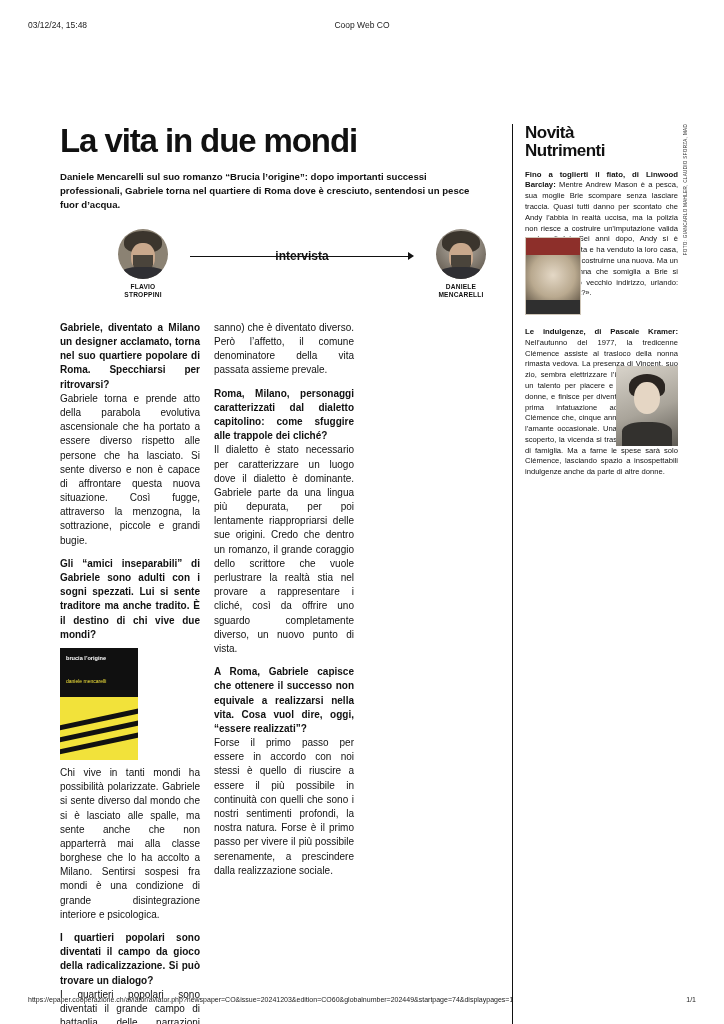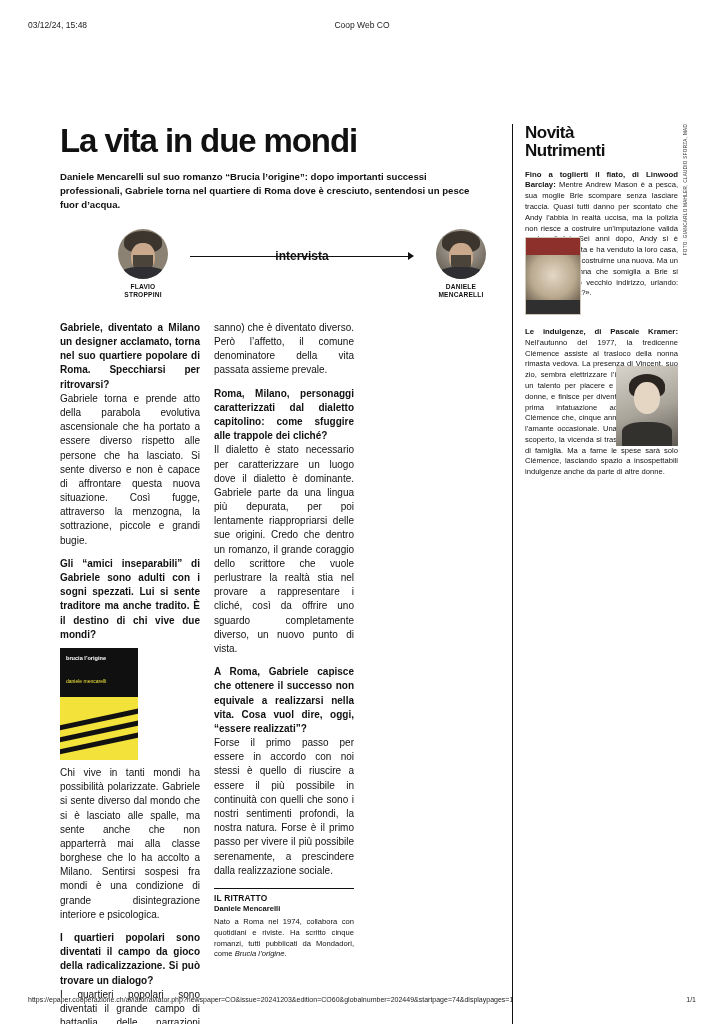--- a/index.html
+++ b/index.html
@@ -439,25 +439,20 @@
 
         <div class="col">
           <p class="a">sanno) che è diventato diverso. Però l’affetto, il comune denominatore della vita passata assieme prevale.</p>
 
           <p class="q spaced">Roma, Milano, personaggi caratterizzati dal dialetto capitolino: come sfuggire alle trappole dei cliché?</p>
           <p class="a">Il dialetto è stato necessario per caratterizzare un luogo dove il dialetto è dominante. Gabriele parte da una lingua più depurata, per poi lentamente riappropriarsi delle sue origini. Credo che dentro un romanzo, il grande coraggio dello scrittore che vuole perlustrare la realtà stia nel provare a rappresentare i cliché, così da offrire uno sguardo completamente diverso, un nuovo punto di vista.</p>
 
           <p class="q spaced">A Roma, Gabriele capisce che ottenere il successo non equivale a realizzarsi nella vita. Cosa vuol dire, oggi, “essere realizzati”?</p>
           <p class="a">Forse il primo passo per essere in accordo con noi stessi è quello di riuscire a essere il più possibile in continuità con quelli che sono i nostri sentimenti profondi, la nostra natura. Forse è il primo passo per vivere il più possibile serenamente, a prescindere dalla realizzazione sociale.</p>
 
-          <div class="ritratto">
-            <h3>IL RITRATTO</h3>
-            <div class="sub">Daniele Mencarelli</div>
-            <p><span>Nato a Roma nel 1974, collabora con quotidiani e riviste. Ha scritto cinque romanzi, tutti pubblicati da Mondadori, come </span><em>Brucia l’origine</em><span>.</span></p>
-          </div>
         </div>
 
       </div>
     </div>
 
     <div class="rail">
       <div class="credit">FOTO: GIANCARLO MAHLER, CLAUDIO SFORZA, MAD</div>
 
       <h2>
         <span>Novità</span><br>

